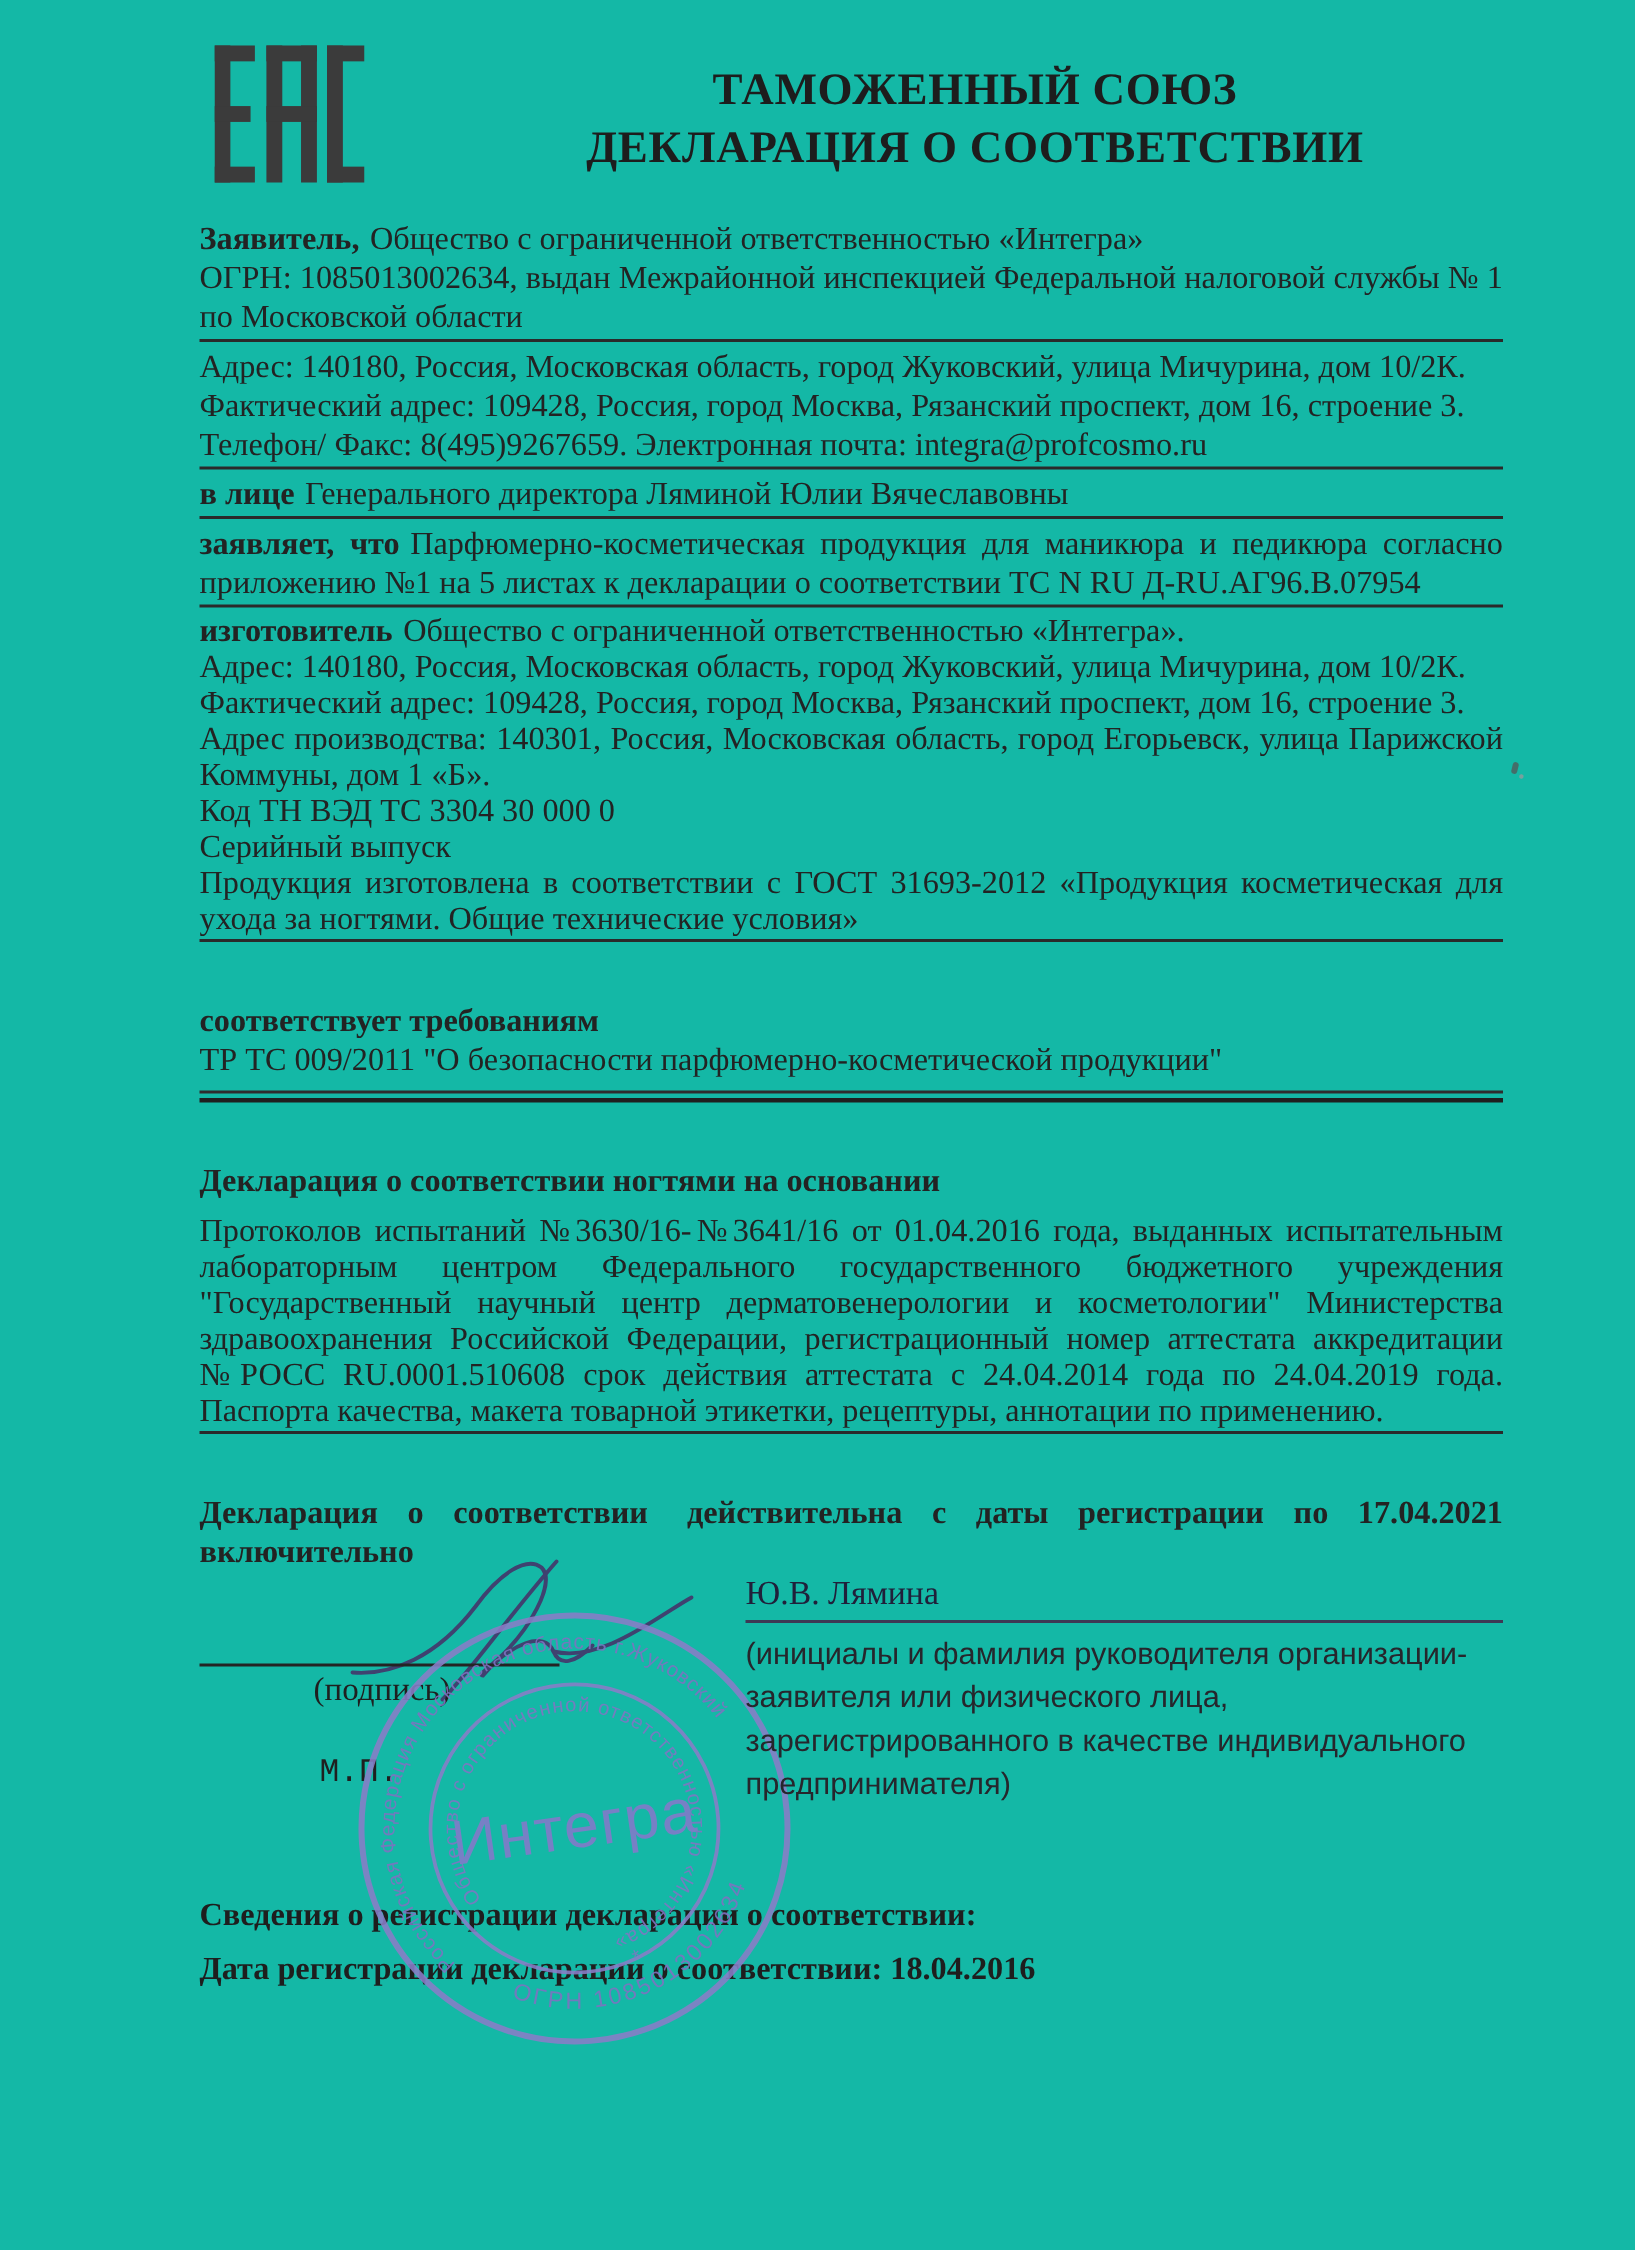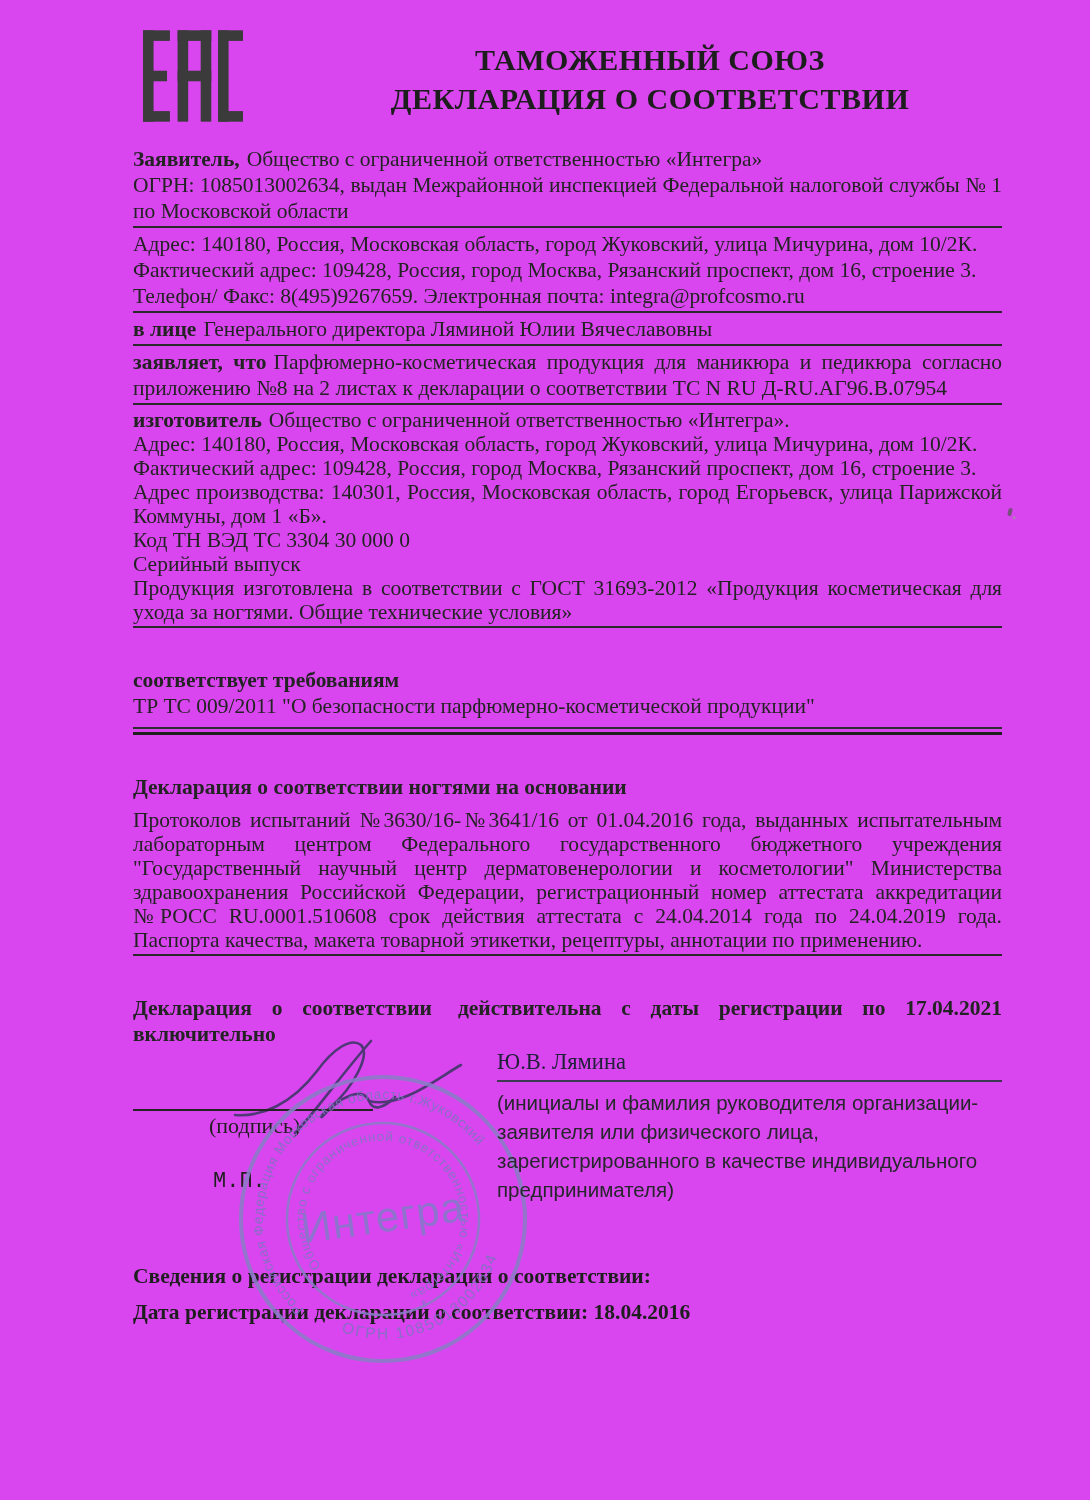--- a/index.html
+++ b/index.html
@@ -1,18 +1,18 @@
 <!DOCTYPE html>
 <html><head>
 <meta charset="utf-8">
 <style>
   html,body { margin:0; padding:0; background:#e8e8e6; }
   .page {
     position:relative; width:1090px; height:1500px; margin:0 auto;
-    background:#d946ef; overflow:hidden;
+    background:#14b8a6; overflow:hidden;
     font-family:"Liberation Serif", serif; color:#232323;
   }
   
   .eac-logo { position:absolute; left:143px; top:28px; }
   .doc-title {
     position:absolute; left:230px; right:20px; top:40px;
     text-align:center; font-weight:bold; font-size:30px; line-height:39px;
     color:#1d1d1d; letter-spacing:0.5px;
   }
   
@@ -94,21 +94,21 @@
       <p>Адрес: 140180, Россия, Московская область, город Жуковский, улица Мичурина, дом 10/2К.</p>
       <p>Фактический адрес: 109428, Россия, город Москва, Рязанский проспект, дом 16, строение 3.</p>
       <p>Телефон/ Факс: 8(495)9267659. Электронная почта: integra@profcosmo.ru</p>
     </div>
 
     <div class="sec rule">
       <p><span class="lead">в лице</span><span>Генерального директора Ляминой Юлии Вячеславовны</span></p>
     </div>
 
     <div class="sec rule">
-      <p class="just"><span class="lead">заявляет, что</span><span>Парфюмерно-косметическая продукция для маникюра и педикюра согласно приложению №8 на 2 листах к декларации о соответствии ТС N RU Д-RU.АГ96.В.07954</span></p>
+      <p class="just"><span class="lead">заявляет, что</span><span>Парфюмерно-косметическая продукция для маникюра и педикюра согласно приложению №1 на 5 листах к декларации о соответствии ТС N RU Д-RU.АГ96.В.07954</span></p>
     </div>
 
     <div class="sec rule tight">
       <p><span class="lead">изготовитель</span><span>Общество с ограниченной ответственностью «Интегра».</span></p>
       <p>Адрес: 140180, Россия, Московская область, город Жуковский, улица Мичурина, дом 10/2К.</p>
       <p>Фактический адрес: 109428, Россия, город Москва, Рязанский проспект, дом 16, строение 3.</p>
       <p class="just">Адрес производства: 140301, Россия, Московская область, город Егорьевск, улица Парижской Коммуны, дом 1 «Б».</p>
       <p>Код ТН ВЭД ТС 3304 30 000 0</p>
       <p>Серийный выпуск</p>
       <p class="just">Продукция изготовлена в соответствии с ГОСТ 31693-2012 «Продукция косметическая для ухода за ногтями. Общие технические условия»</p>

